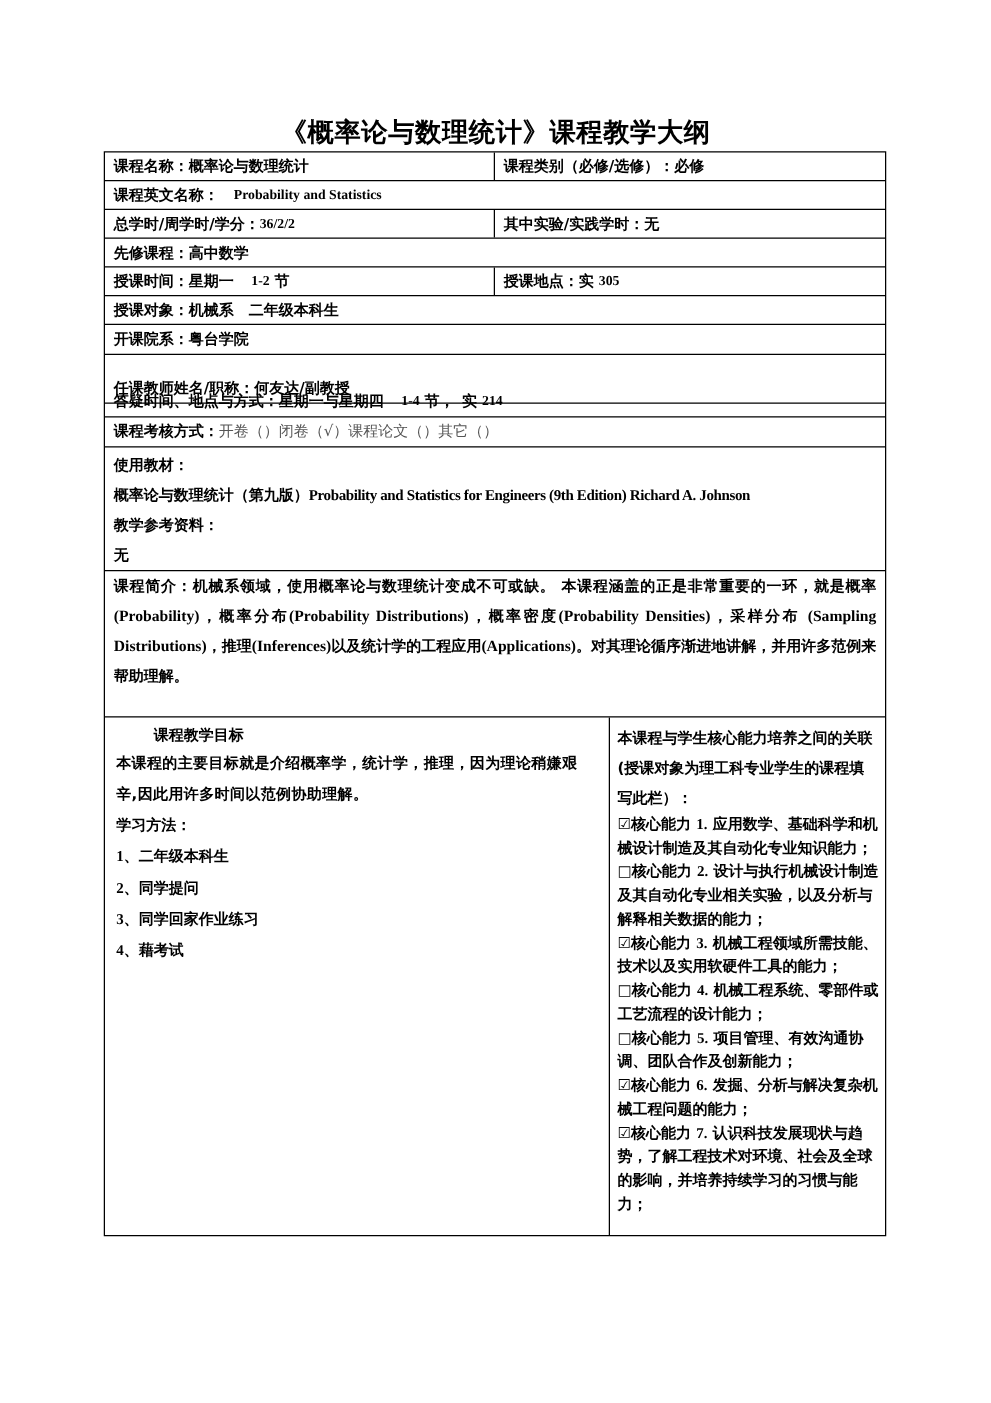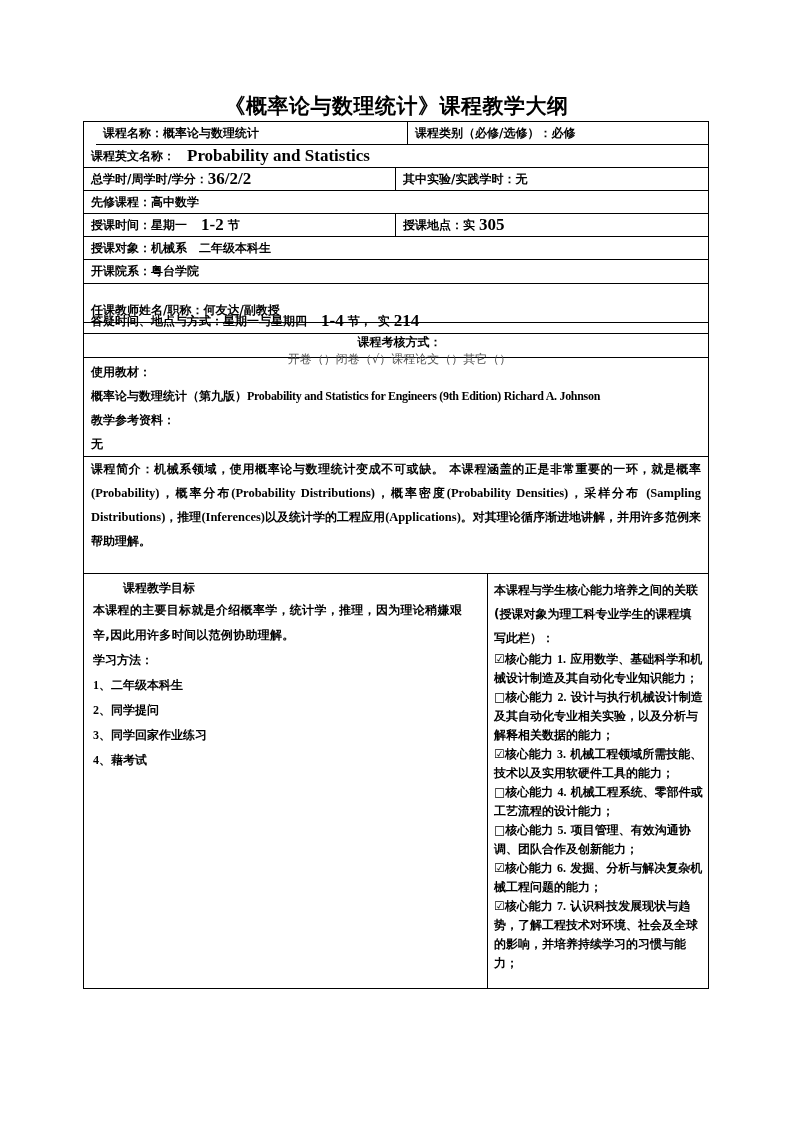--- a/index.html
+++ b/index.html
@@ -8,21 +8,21 @@
     .title { position: absolute; left: 0; width: 793px; top: 92px; text-align: center;
              font-family: "DejaVu Sans", "Liberation Sans", sans-serif; font-size: 21px; font-weight: bold;
              letter-spacing: 0.5px; line-height: 28px; }
     .tbl { position: absolute; left: 83px; top: 121px; width: 626px; height: 868px;
            border: 1.5px solid #000; box-sizing: border-box; }
     .row { position: absolute; left: 0; right: 0; border-bottom: 1px solid #000; box-sizing: border-box; }
     .cell { position: absolute; top: 0; bottom: 0; box-sizing: border-box; padding-left: 7px;
             display: flex; align-items: center; font-size: 12.5px; font-weight: bold; white-space: nowrap; }
     .cell.right { border-left: 1px solid #000; }
     .cjk { font-family: "DejaVu Sans", "Liberation Sans", sans-serif; font-size: 12px; font-weight: bold; }
-    .lat { font-family: "Liberation Serif", "DejaVu Serif", serif; font-weight: bold; font-size: 17px; }
+    .lat { font-family: "Liberation Serif", "DejaVu Serif", serif; font-weight: bold; font-size: 11px; }
     .gray { color: #555; font-weight: normal; font-family: "DejaVu Serif", "Liberation Serif", serif; font-size: 12px; }
     .block { position: absolute; left: 0; right: 0; box-sizing: border-box; padding: 4px 7px; }
     .line { display: block; font-size: 12px; font-weight: bold; font-family: "DejaVu Sans", sans-serif; white-space: nowrap; }
     .intro { font-size: 12px; line-height: 24px; font-weight: bold; font-family: "DejaVu Sans", sans-serif; text-align: justify; }
     .intro .lat { font-size: 12.5px; }
     .bottom-left { position: absolute; left: 0; top: 0; bottom: 0; width: 403px; padding: 4px 9px 4px 9px; box-sizing: border-box; }
     .bottom-right { position: absolute; left: 403px; top: 0; bottom: 0; right: 0; border-left: 1px solid #000; padding: 4px 5px 0 6px; box-sizing: border-box; }
     .goal-head { font-family: "DejaVu Sans", sans-serif; font-size: 12px; font-weight: bold; padding-left: 30px; line-height: 20px; }
     .goal-text { font-family: "DejaVu Sans", sans-serif; font-size: 12px; font-weight: bold; line-height: 25px; letter-spacing: 0.3px; }
     .method-item { font-family: "DejaVu Sans", sans-serif; font-size: 12px; font-weight: bold; line-height: 25px; }
@@ -31,21 +31,21 @@
     .ability { font-family: "DejaVu Sans", sans-serif; font-size: 12px; font-weight: bold; line-height: 19px; }
     .box { font-family: "DejaVu Sans", sans-serif; font-weight: normal; }
   </style>
 </head>
 <body>
 
 <div class="title">《概率论与数理统计》课程教学大纲</div>
 
 <div class="tbl">
 
-  <div class="row" style="top:0;height:23px;margin-left:12px;">
+  <div class="row" style="top:0;height:23px;">
     <div class="cell" style="left:0;width:311px;">
       <span class="cjk">课程名称：</span>
         <span class="cjk">概率论与数理统计</span>
     </div>
     <div class="cell right" style="left:311px;right:0;">
       <span class="cjk">课程类别（必修/选修）：</span>
         <span class="cjk">必修</span>
     </div>
   </div>
 
@@ -122,21 +122,21 @@
         <span style="display:inline-block;width:4px;"></span>
         <span class="cjk">节，</span>
         <span style="display:inline-block;width:6px;"></span>
         <span class="cjk">实</span>
         <span style="display:inline-block;width:4px;"></span>
         <span class="lat">214</span>
     </div>
   </div>
 
   <div class="row" style="top:212px;height:24px;">
-    <div class="cell" style="left:0;right:0;flex-direction:column;">
+    <div class="cell" style="left:0;right:0;">
       <span class="cjk">课程考核方式：</span>
         <span class="gray">开卷（）闭卷（√）课程论文（）其它（）</span>
     </div>
   </div>
 
   <div class="row" style="top:236px;height:99px;">
     <div class="block" style="top:0;padding-top:2px;">
       <span class="line" style="line-height:24px;">使用教材：</span>
       <span class="line" style="line-height:24px;"><span>概率论与数理统计（第九版）</span><span class="lat" style="font-size:12px;letter-spacing:-0.3px;">Probability and Statistics for Engineers (9th Edition) Richard A. Johnson</span></span>
       <span class="line" style="line-height:24px;">教学参考资料：</span>

